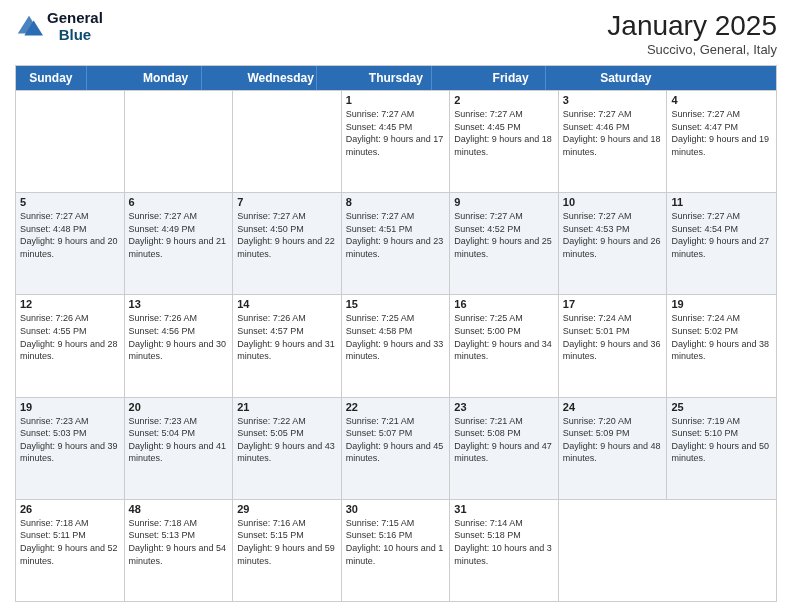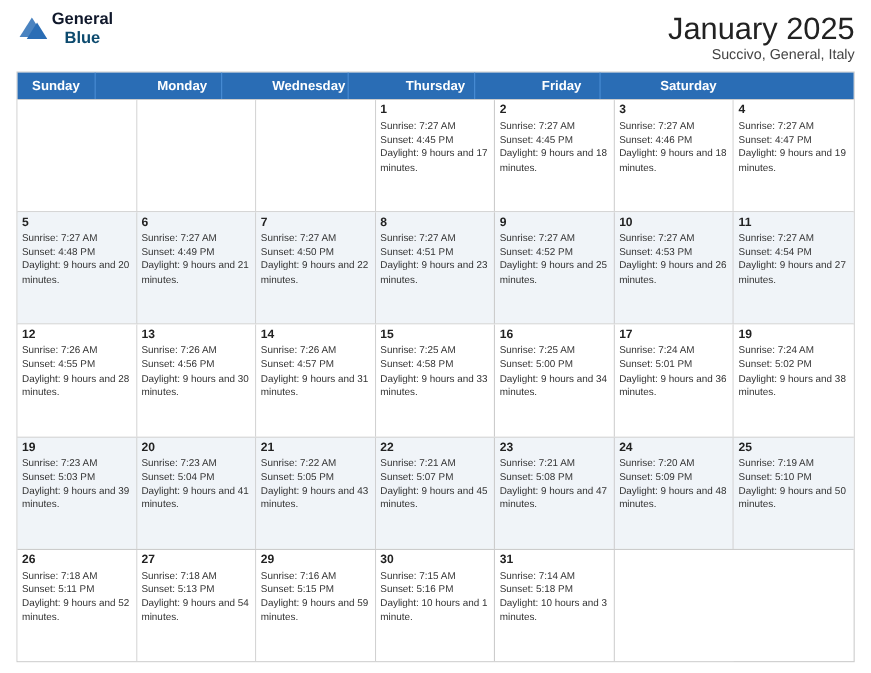--- a/index.html
+++ b/index.html
@@ -294,21 +294,21 @@
           </div>
         </div>
         <div class="cal-week">
           <div class="cal-cell">
             <div class="day-number">26</div>
             <div class="cell-text" style="white-space: pre-line;">Sunrise: 7:18 AM
 Sunset: 5:11 PM
 Daylight: 9 hours and 52 minutes.</div>
           </div>
           <div class="cal-cell">
-            <div class="day-number">27</div>
+            <div class="day-number">48</div>
             <div class="cell-text" style="white-space: pre-line;">Sunrise: 7:18 AM
 Sunset: 5:13 PM
 Daylight: 9 hours and 54 minutes.</div>
           </div>
           <div class="cal-cell">
             <div class="day-number">29</div>
             <div class="cell-text" style="white-space: pre-line;">Sunrise: 7:16 AM
 Sunset: 5:15 PM
 Daylight: 9 hours and 59 minutes.</div>
           </div>

